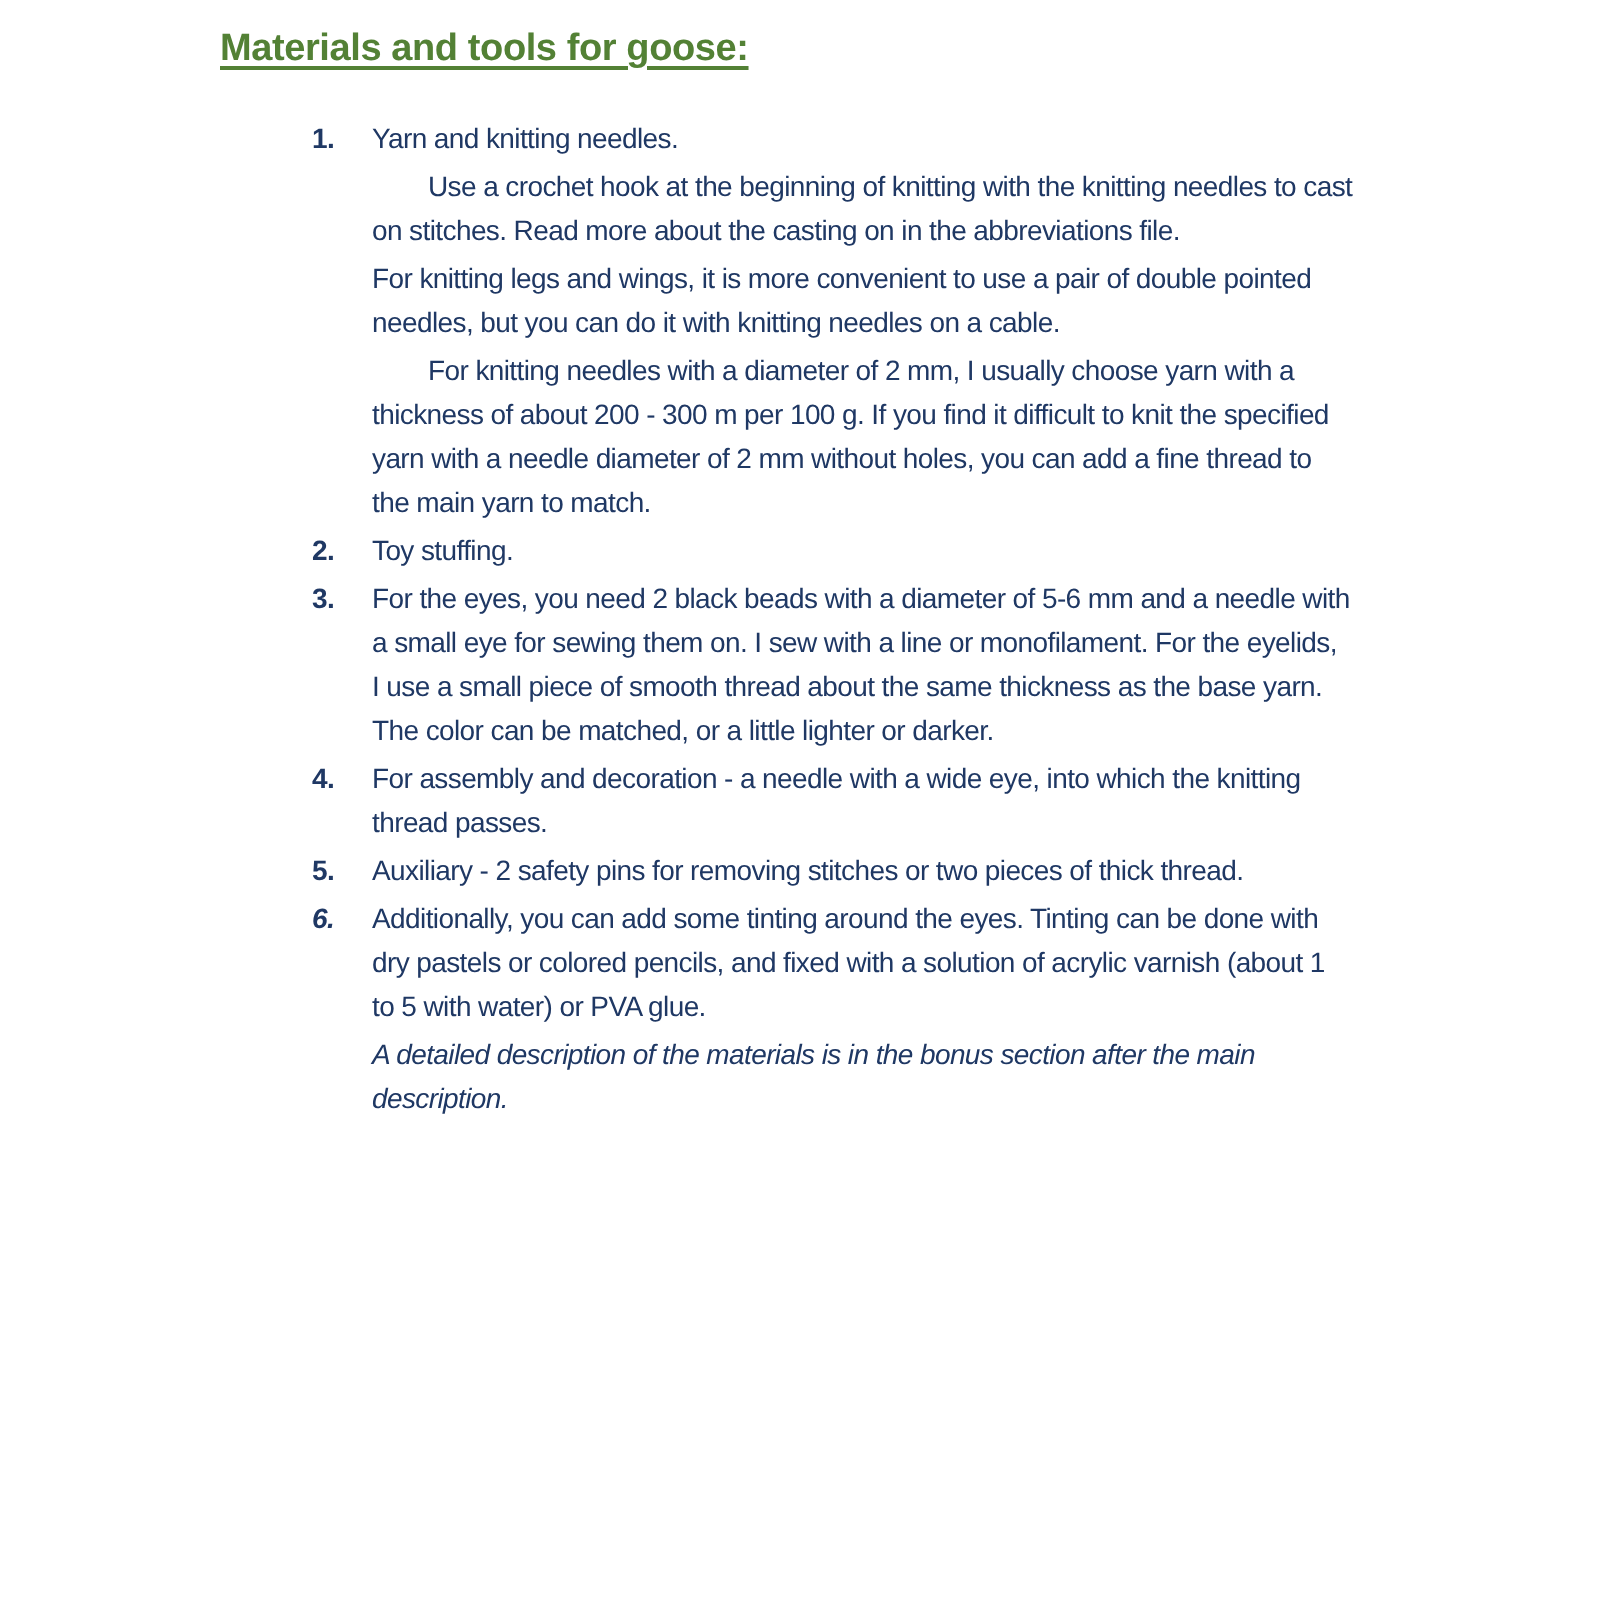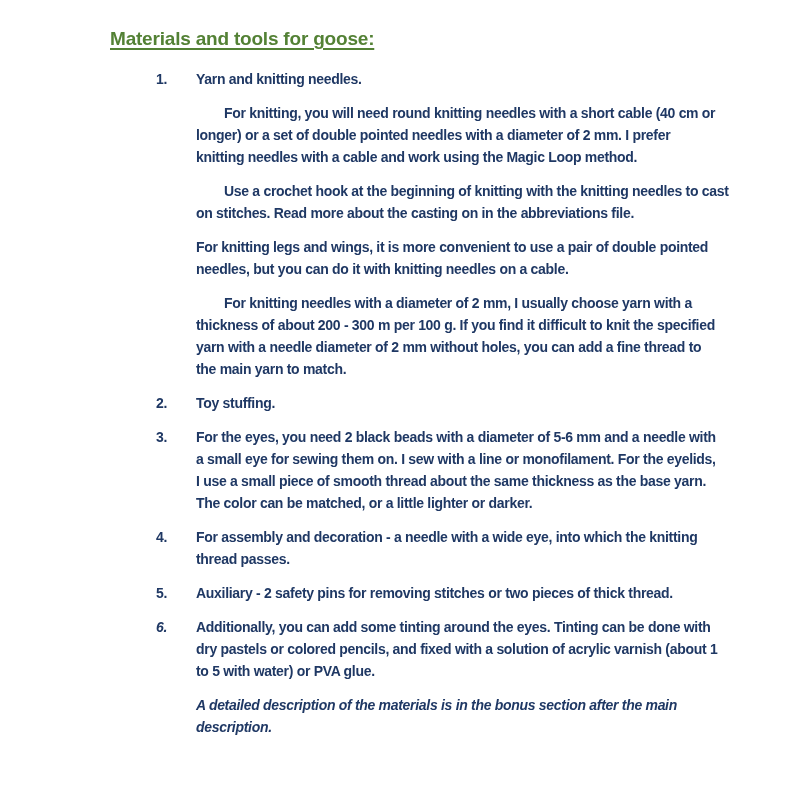--- a/index.html
+++ b/index.html
@@ -12,21 +12,21 @@
     width: 800px;
     height: 800px;
     background: #ffffff;
     overflow: hidden;
     font-family: "Liberation Sans", sans-serif;
     color: #1f3864;
   }
   .heading {
     position: absolute;
     left: 110px;
-    top: 28px;
+    top: 14px;
     margin: 0;
     font-size: 19px;
     font-weight: 700;
     color: #538135;
     letter-spacing: -0.2px;
     text-decoration: underline;
     text-decoration-thickness: 2px;
     text-underline-offset: 3px;
     white-space: pre;
   }
@@ -46,23 +46,23 @@
     width: 24px;
     font-size: 14px;
     font-weight: 700;
     line-height: 22px;
     letter-spacing: -0.3px;
   }
   .num.it {
     font-style: italic;
   }
   .p {
-    margin: 12px;
+    margin: 2px;
     font-size: 14px;
-    font-weight: 700;
+    font-weight: 400;
     line-height: 22px;
     letter-spacing: -0.3px;
     white-space: pre;
   }
   .ind {
     text-indent: 28px;
   }
   .italic {
     font-style: italic;
   }
@@ -80,23 +80,20 @@
 <div class="page">
 
   <h1 class="heading">Materials and tools for goose:</h1>
 
   <div class="list">
 
     <div class="item">
       <span class="num">1.</span>
       <div class="body">
         <p class="p">Yarn and knitting needles.</p>
-        <p class="p ind">For knitting, you will need round knitting needles with a short cable (40 cm or
-longer) or a set of double pointed needles with a diameter of 2 mm. I prefer
-knitting needles with a cable and work using the Magic Loop method.</p>
         <p class="p ind">Use a crochet hook at the beginning of knitting with the knitting needles to cast
 on stitches. Read more about the casting on in the abbreviations file.</p>
         <p class="p">For knitting legs and wings, it is more convenient to use a pair of double pointed
 needles, but you can do it with knitting needles on a cable.</p>
         <p class="p ind">For knitting needles with a diameter of 2 mm, I usually choose yarn with a
 thickness of about 200 - 300 m per 100 g. If you find it difficult to knit the specified
 yarn with a needle diameter of 2 mm without holes, you can add a fine thread to
 the main yarn to match.</p>
       </div>
     </div>

